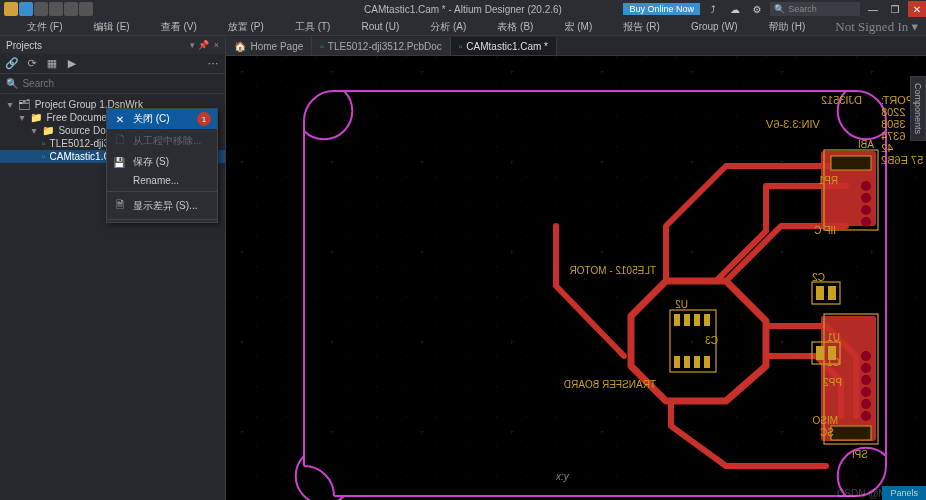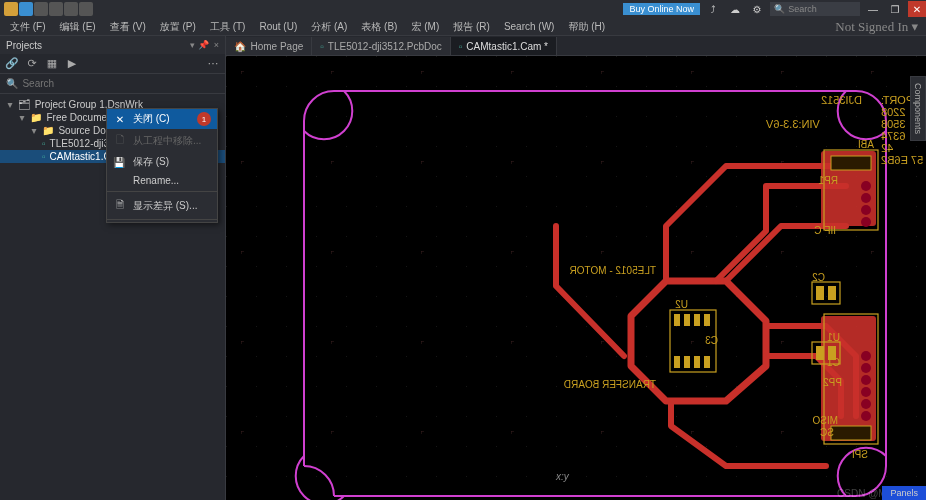--- a/index.html
+++ b/index.html
@@ -11,21 +11,21 @@
   .title-right { margin-left: auto; display: flex; align-items: center; gap: 4px; padding-left: 9px; }
   .buy-now { background: #3a8fd1; color: #fff; padding: 1px 6px; font-size: 9px; cursor: pointer; }
   .search-box { background: #3a3d44; width: 90px; height: 14px; padding: 0 4px; color: #888; font-size: 9px; display: flex; align-items: center; gap: 3px; }
   .win-btn { width: 18px; height: 16px; display: flex; align-items: center; justify-content: center; color: #ccc; cursor: pointer; font-size: 10px; }
   .win-close { background: #c0392b; color: #fff; }
   .ti-icons { display: flex; gap: 1px; padding: 0 4px; }
   .ti-icon { width: 14px; height: 14px; border-radius: 2px; }
   
   
   .menubar { height: 18px; background: #2b2d33; display: flex; align-items: center; padding: 0 4px; gap: 2px; border-bottom: 1px solid #383a40; }
-  .menu-item { padding: 2px 6px; font-size: 10px; cursor: pointer; color: #bbb; }
+  .menu-item { padding: 2px 6px; font-size: 10px; cursor: pointer; color: #bbb; margin-left: 17px; }
   .menubar-right { margin-left: auto; color: #888; font-size: 13px; padding-right: 4px; font-family: Liberation Serif, serif; }
   
   
   .main { display: flex; height: calc(500px - 36px); }
   
   
   .projects { width: 226px; background: #26282e; display: flex; flex-direction: column; border-right: 1px solid #383a40; }
   .proj-header { height: 18px; background: #2b2d33; display: flex; align-items: center; padding: 0 6px; font-size: 10px; color: #ccc; }
   .proj-header .pin { margin-left: auto; font-size: 9px; color: #888; cursor: pointer; }
   .proj-toolbar { height: 20px; display: flex; align-items: center; gap: 4px; padding: 0 4px; border-bottom: 1px solid #383a40; }
@@ -52,38 +52,39 @@
   
   
   .content { flex: 1; display: flex; flex-direction: column; background: #1b1d22; position: relative; }
   .tabs { height: 20px; background: #26282e; display: flex; align-items: flex-end; border-bottom: 1px solid #383a40; }
   .tab { height: 18px; padding: 0 8px; display: flex; align-items: center; gap: 4px; font-size: 10px; background: #2b2d33; border-right: 1px solid #383a40; cursor: pointer; color: #aaa; }
   .tab.active { background: #1b1d22; color: #ddd; }
   
   .canvas-wrap { flex: 1; background: #000; position: relative; overflow: hidden; }
   .pcb-svg { position: absolute; top: 0; left: 0; }
   .watermark { position: absolute; bottom: 1px; right: 6px; font-size: 10px; color: rgba(255,255,255,0.25); z-index: 50; }
-  .panels-btn { position: absolute; bottom: 0; right: 0; background: #1d4ed8; color: #ccc; padding: 2px 8px; font-size: 9px; cursor: pointer; z-index: 51; }
+  .panels-btn { position: absolute; bottom: 0; right: 0; background: #0369a1; color: #ccc; padding: 2px 8px; font-size: 9px; cursor: pointer; z-index: 51; }
   
   .side-tab { position: absolute; right: 0; top: 40px; writing-mode: vertical-rl; background: #2b2d33; color: #aaa; padding: 6px 2px; font-size: 9px; cursor: pointer; z-index: 60; border: 1px solid #383a40; }
   
   .coord { position: absolute; bottom: 18px; left: 330px; font-size: 10px; color: #888; font-style: italic; }
 </style>
 </head>
 <body>
 
 <div class="titlebar">
   <div class="ti-icons">
     <span class="ti-icon" style="background:#d4a03a"></span>
     <span class="ti-icon" style="background:#3a8fd1"></span>
     <span class="ti-icon" style="background:#555"></span>
     <span class="ti-icon" style="background:#555"></span>
     <span class="ti-icon" style="background:#555"></span>
     <span class="ti-icon" style="background:#555"></span>
   </div>
+  <div class="title-center">CAMtastic1.Cam * - Altium Designer (20.2.6)</div>
   <div class="title-right">
     <span class="buy-now">Buy Online Now</span>
     <span class="win-btn">⤴</span>
     <span class="win-btn">☁</span>
     <span class="win-btn">⚙</span>
     <div class="search-box">
       <span>🔍</span>
       <span>Search</span>
     </div>
     <span class="win-btn">—</span>
@@ -96,21 +97,21 @@
   <span class="menu-item">文件 (F)</span>
   <span class="menu-item">编辑 (E)</span>
   <span class="menu-item">查看 (V)</span>
   <span class="menu-item">放置 (P)</span>
   <span class="menu-item">工具 (T)</span>
   <span class="menu-item">Rout (U)</span>
   <span class="menu-item">分析 (A)</span>
   <span class="menu-item">表格 (B)</span>
   <span class="menu-item">宏 (M)</span>
   <span class="menu-item">报告 (R)</span>
-  <span class="menu-item">Search (W)</span>
+  <span class="menu-item">Group (W)</span>
   <span class="menu-item">帮助 (H)</span>
   <span class="menubar-right">Not Signed In ▾</span>
 </div>
 
 <div class="main">
 
   <div class="projects">
     <div class="proj-header">
       <span>Projects</span>
       <span class="pin">▾</span>

